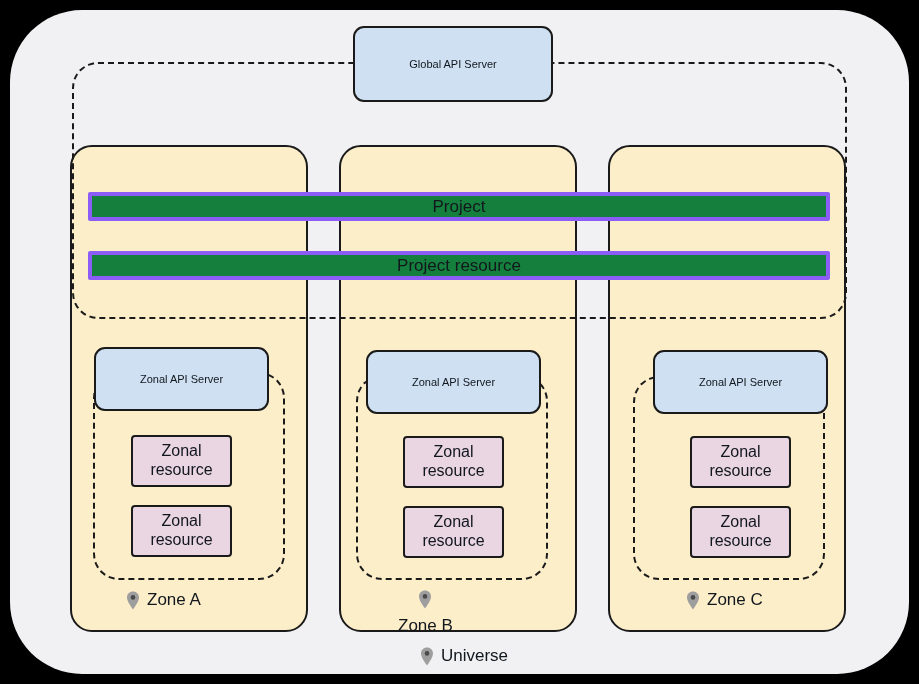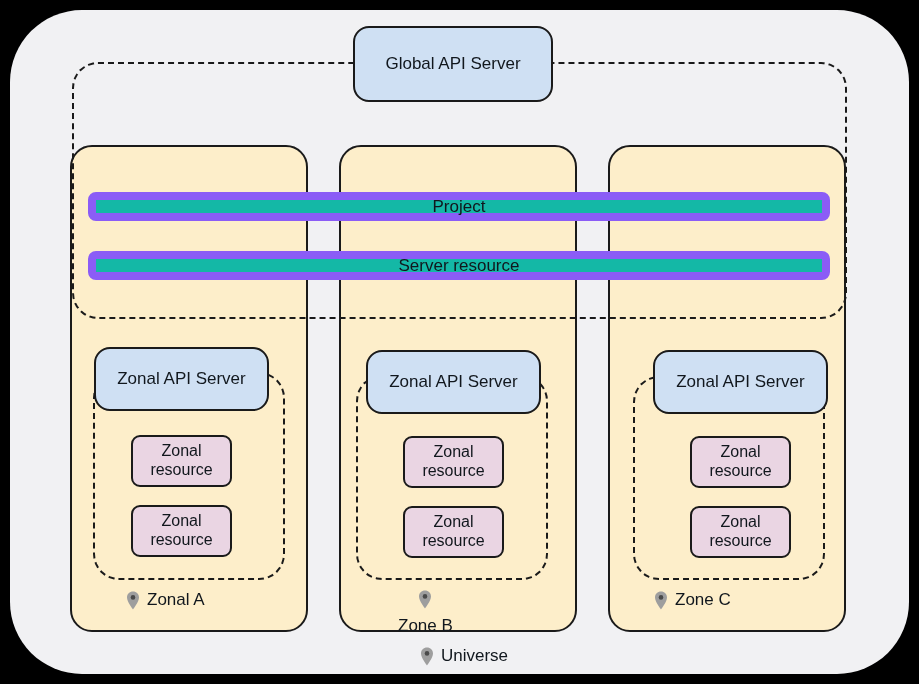--- a/index.html
+++ b/index.html
@@ -71,41 +71,41 @@
     box-sizing: border-box;
     border: 2px dashed #1a1a1a;
     border-radius: 26px;
     background: transparent;
   }
 
   
   .green-bar {
     position: absolute;
     box-sizing: border-box;
-    background: #14b8a6;
-    border: 8px solid #8b5cf6;
-    border-radius: 8px;
+    background: #15803d;
+    border: 4px solid #8b5cf6;
+    border-radius: 2px;
     display: flex;
     align-items: center;
     justify-content: center;
     font-size: 17px;
     color: #11171d;
   }
 
   
   .api-box {
     background: #cfe0f3;
-    border-radius: 16px;
-    font-size: 17px;
+    border-radius: 11px;
+    font-size: 11px;
   }
 
   
   .res-box {
     background: #ead5e3;
-    border-radius: 9px;
+    border-radius: 4px;
     font-size: 16px;
   }
 
   
   .pin-label {
     position: absolute;
     display: flex;
     align-items: center;
     gap: 7px;
     font-size: 17px;
@@ -133,21 +133,21 @@
   <div class="global-region" style="left:72px; top:62px; width:775px; height:257px;"></div>
 
   <div class="box api-box" style="left:353px; top:26px; width:200px; height:76px;">
     <span>Global API Server</span>
   </div>
 
   <div class="green-bar" style="left:88px; top:192px; width:742px; height:29px;">
     <span>Project</span>
   </div>
   <div class="green-bar" style="left:88px; top:251px; width:742px; height:29px;">
-    <span>Server resource</span>
+    <span>Project resource</span>
   </div>
 
   <div class="zone-inner-region" style="left:93px; top:372px; width:192px; height:208px;"></div>
   <div class="box api-box" style="left:94px; top:347px; width:175px; height:64px;">
     <span>Zonal API Server</span>
   </div>
   <div class="box res-box" style="left:131px; top:435px; width:101px; height:52px;">
     <span>Zonal
 resource</span>
   </div>
@@ -155,21 +155,21 @@
     <span>Zonal
 resource</span>
   </div>
   <div class="pin-label" style="left:126px; top:590px;">
     <span class="pin-icon">
       <svg width="14" height="19" viewBox="0 0 14 19" xmlns="http://www.w3.org/2000/svg">
         <path d="M7 0.6C3.6 0.6 1 3.2 1 6.5c0 4.3 6 11.9 6 11.9s6-7.6 6-11.9c0-3.3-2.6-5.9-6-5.9z" fill="#9e9e9e"></path>
         <circle cx="7" cy="6.4" r="2.3" fill="#4a4a4a"></circle>
       </svg>
     </span>
-    <span>Zonal A</span>
+    <span>Zone A</span>
   </div>
 
   <div class="zone-inner-region" style="left:356px; top:375px; width:192px; height:205px;"></div>
   <div class="box api-box" style="left:366px; top:350px; width:175px; height:64px;">
     <span>Zonal API Server</span>
   </div>
   <div class="box res-box" style="left:403px; top:436px; width:101px; height:52px;">
     <span>Zonal
 resource</span>
   </div>
@@ -192,21 +192,21 @@
     <span>Zonal API Server</span>
   </div>
   <div class="box res-box" style="left:690px; top:436px; width:101px; height:52px;">
     <span>Zonal
 resource</span>
   </div>
   <div class="box res-box" style="left:690px; top:506px; width:101px; height:52px;">
     <span>Zonal
 resource</span>
   </div>
-  <div class="pin-label" style="left:654px; top:590px;">
+  <div class="pin-label" style="left:686px; top:590px;">
     <span class="pin-icon">
       <svg width="14" height="19" viewBox="0 0 14 19" xmlns="http://www.w3.org/2000/svg">
         <path d="M7 0.6C3.6 0.6 1 3.2 1 6.5c0 4.3 6 11.9 6 11.9s6-7.6 6-11.9c0-3.3-2.6-5.9-6-5.9z" fill="#9e9e9e"></path>
         <circle cx="7" cy="6.4" r="2.3" fill="#4a4a4a"></circle>
       </svg>
     </span>
     <span>Zone C</span>
   </div>
 
   <div class="pin-label" style="left:420px; top:646px;">

